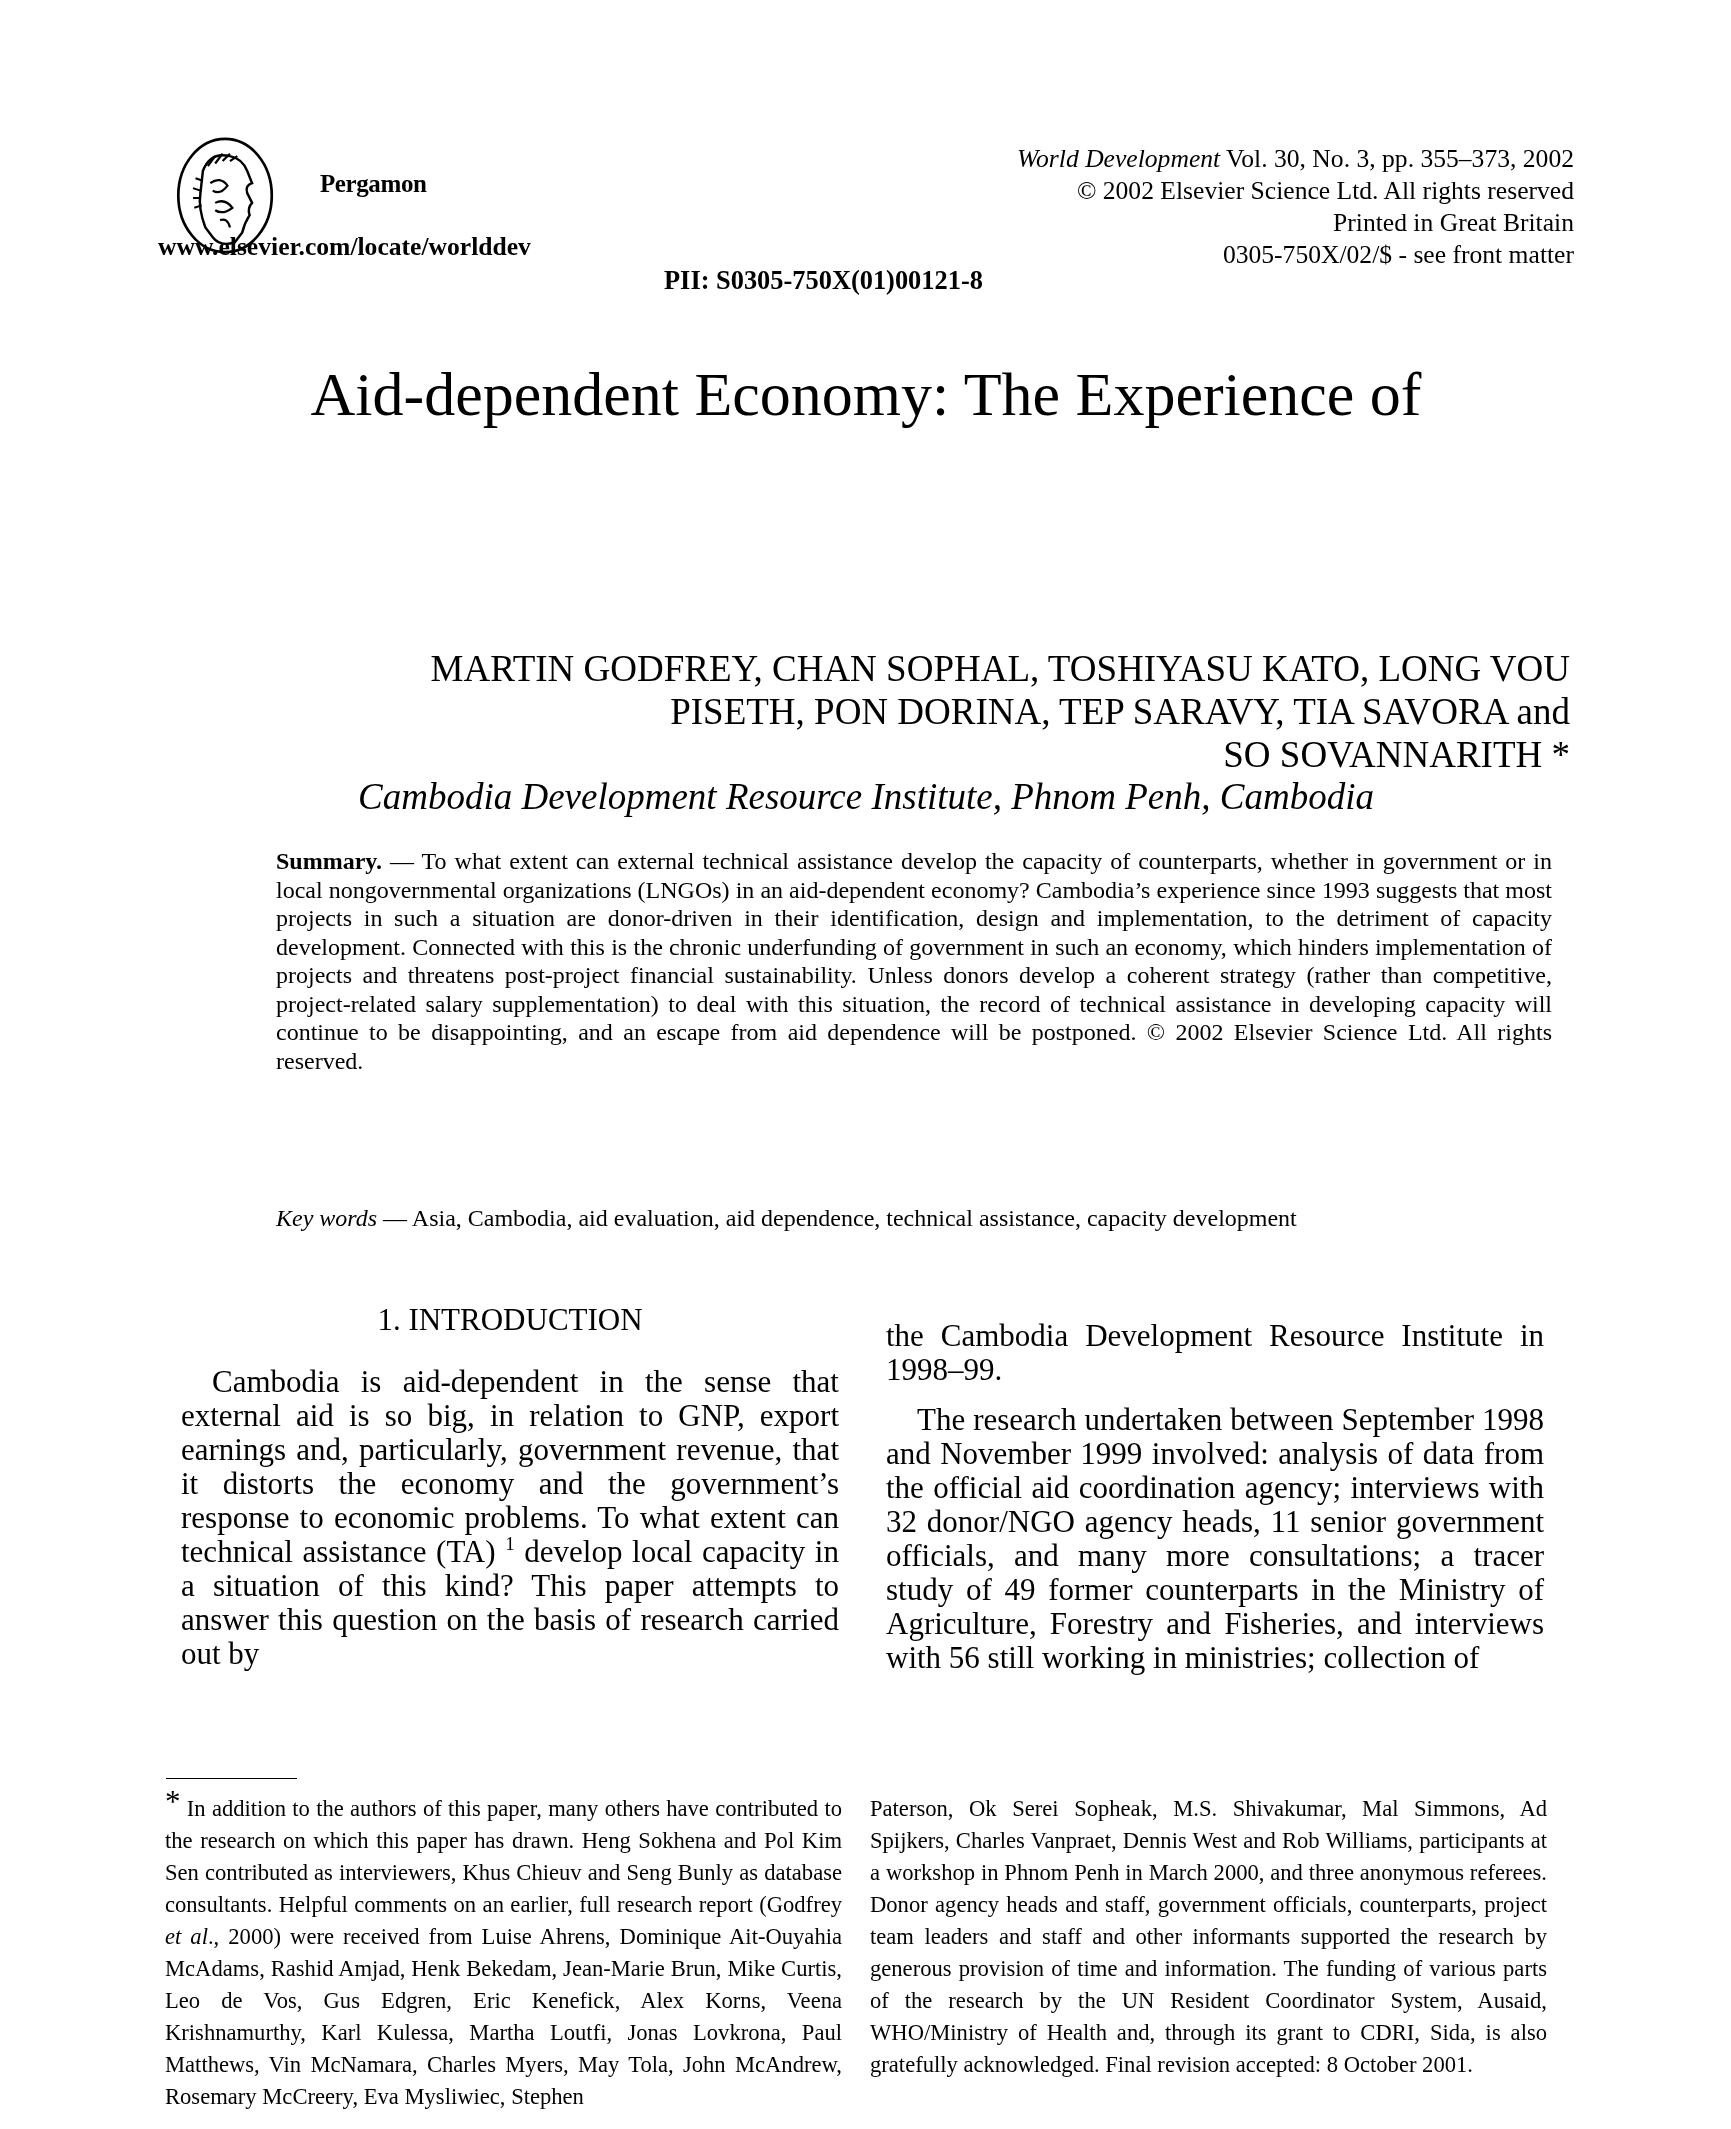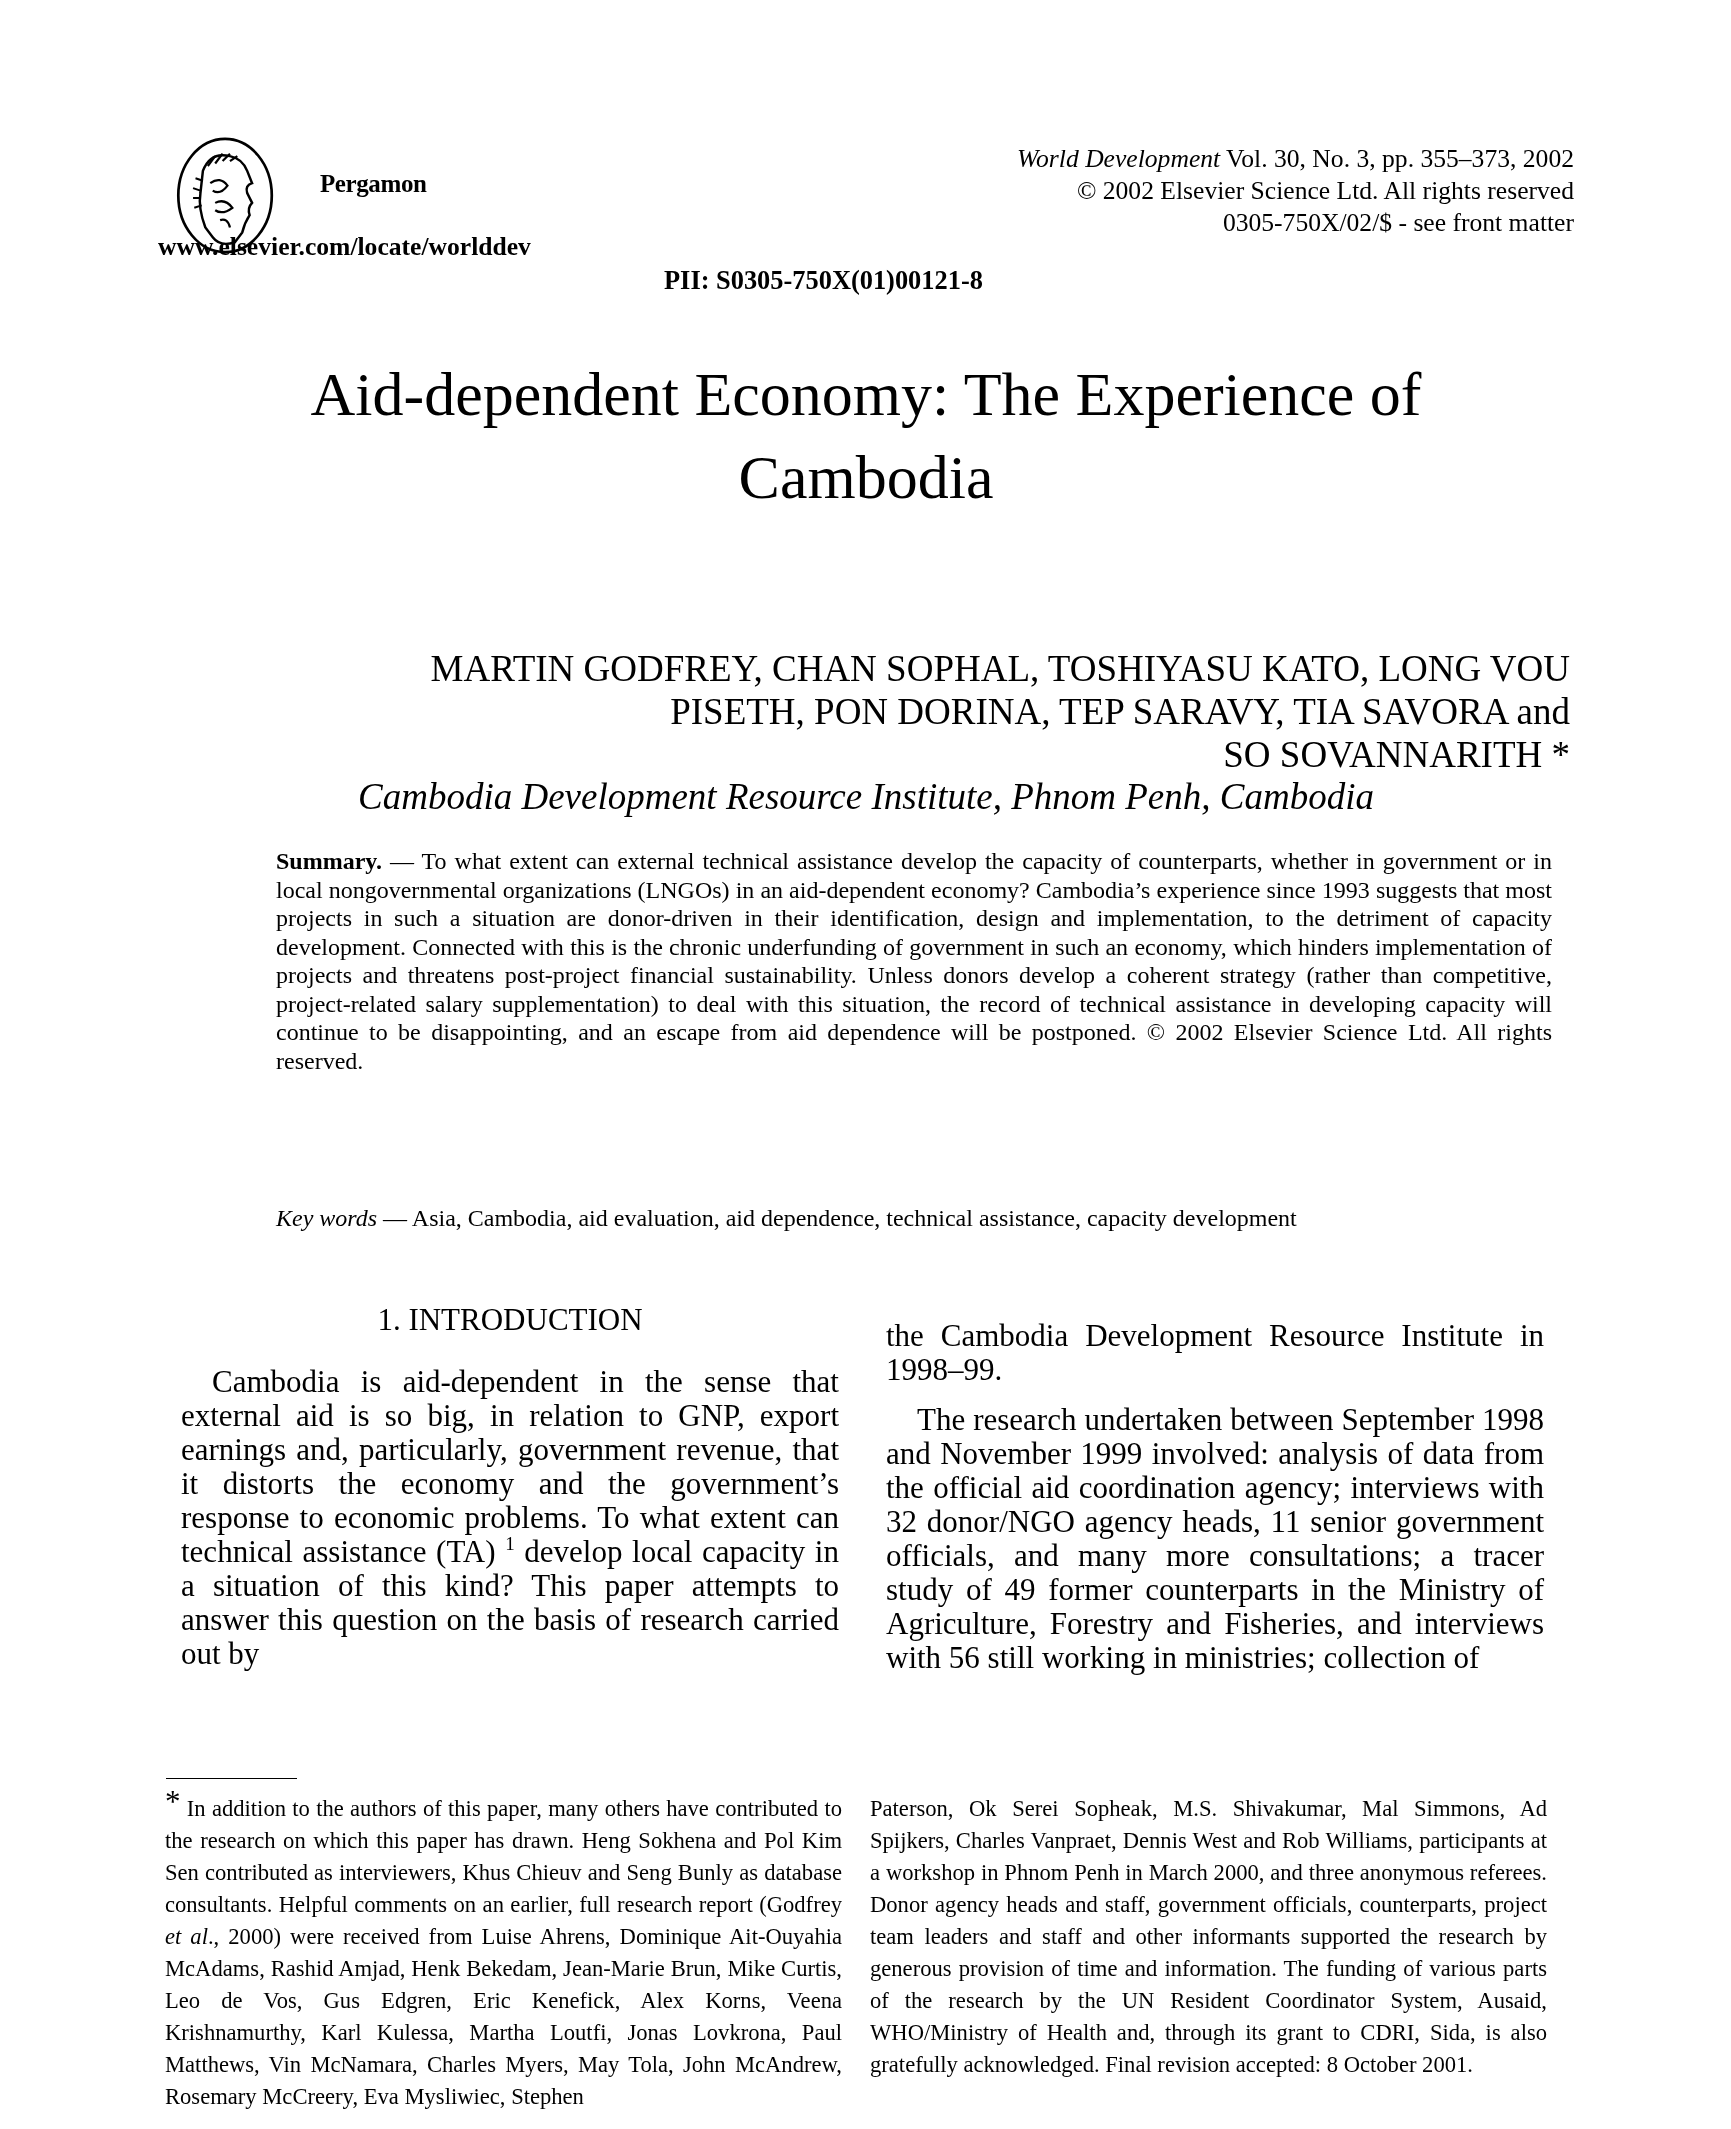--- a/index.html
+++ b/index.html
@@ -56,27 +56,27 @@
     <path d="M36 40 Q44 34 50 42 Q44 50 38 46 M40 56 Q48 52 54 60 Q46 66 40 62 M44 70 Q50 68 52 76" fill="none" stroke="#000" stroke-width="1.8"></path>
     <path d="M24 36 L30 38 M22 44 L28 46 M22 52 L28 52 M23 60 L29 58" stroke="#000" stroke-width="1.6"></path>
   </svg>
 </div>
 <div id="publisher" class="abs">Pergamon</div>
 <div id="url" class="abs">www.elsevier.com/locate/worlddev</div>
 
 <div id="journal-info" class="abs">
   <div><span class="ital">World Development</span><span> Vol. 30, No. 3, pp. 355–373, 2002</span></div>
   <div>© 2002 Elsevier Science Ltd. All rights reserved</div>
+  <div>Printed in Great Britain</div>
   <div>0305-750X/02/$ - see front matter</div>
 </div>
 <div id="pii" class="abs">PII:  S0305-750X(01)00121-8</div>
 
 <div id="title" class="abs">
   <div>Aid-dependent Economy: The Experience of</div>
-  <div>Cambodia</div>
 </div>
 
 <div id="authors" class="abs">
   <div>MARTIN GODFREY, CHAN SOPHAL, TOSHIYASU KATO, LONG VOU</div>
   <div>PISETH, PON DORINA, TEP SARAVY, TIA SAVORA and</div>
   <div>SO SOVANNARITH *</div>
 </div>
 <div id="affiliation" class="abs">Cambodia Development Resource Institute, Phnom Penh, Cambodia</div>
 
 <div id="summary" class="abs">

